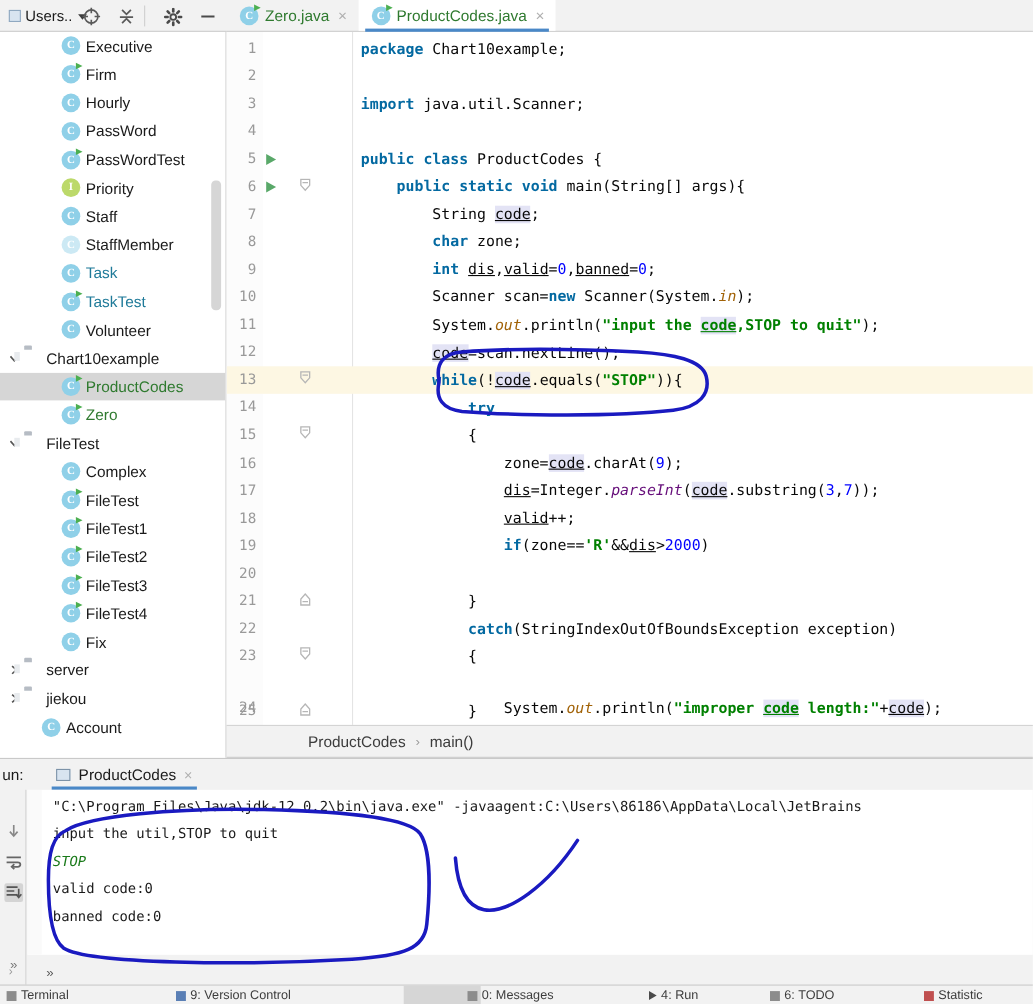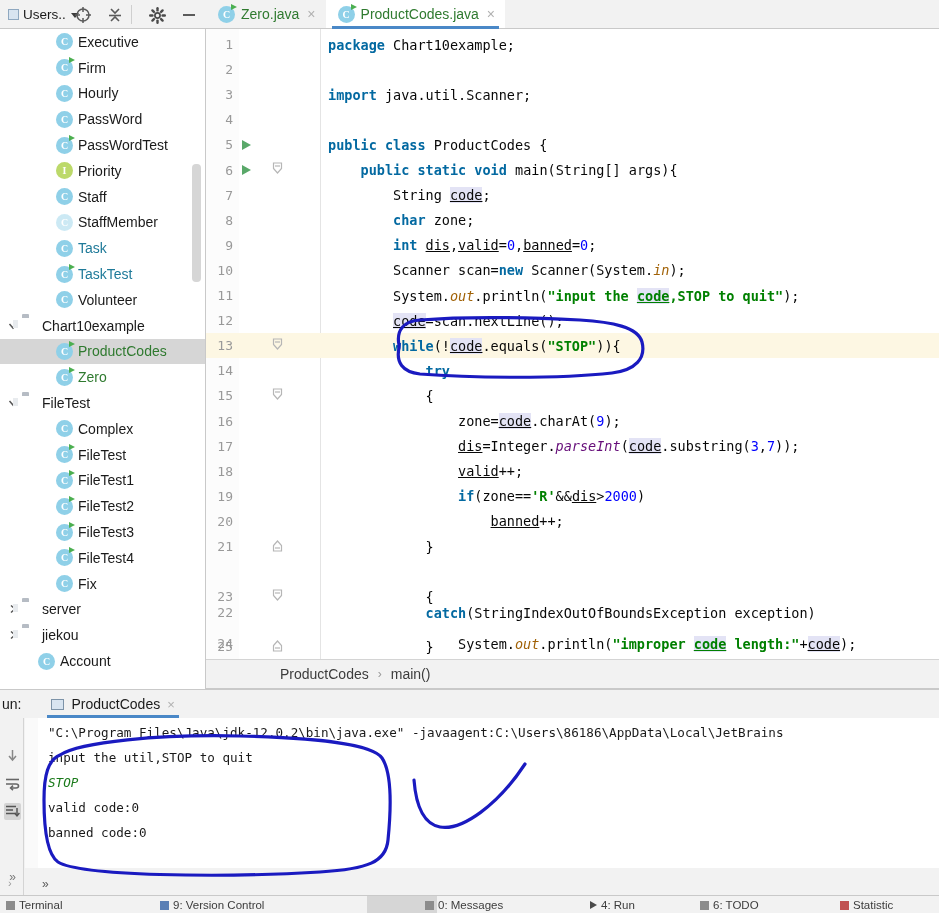--- a/index.html
+++ b/index.html
@@ -521,31 +521,30 @@
         <div class="line" style="top: 429.7px;">
           <span class="lno">18</span>
           <span class="code">                <span class="ul">valid</span>++;</span>
         </div>
         <div class="line" style="top: 454.8px;">
           <span class="lno">19</span>
           <span class="code">                <span class="kw">if</span>(zone==<span class="str">'R'</span>&amp;&amp;<span class="ul">dis</span>&gt;<span class="num">2000</span>)</span>
         </div>
         <div class="line" style="top: 479.9px;">
           <span class="lno">20</span>
-          <span class="code">                    <span class="ul">banned</span>++;</span>
         </div>
         <div class="line" style="top: 505px;">
           <span class="lno">21</span>
           <span class="foldico"><svg width="11" height="13" viewBox="0 0 11 13">
               <path d="M1.5 12 H9.5 V6.5 L5.5 2 L1.5 6.5 Z" fill="none" stroke="#b6b6b6" stroke-width="1.2"></path>
               <line x1="3" y1="9" x2="8" y2="9" stroke="#b6b6b6" stroke-width="1.2"></line>
             </svg></span>
           <span class="code">            }</span>
         </div>
-        <div class="line" style="top: 530.1px; margin-top: 41px;">
+        <div class="line" style="top: 530.1px;">
           <span class="lno">22</span>
           <span class="code">            <span class="kw">catch</span>(StringIndexOutOfBoundsException exception)</span>
         </div>
         <div class="line" style="top: 555.2px;">
           <span class="lno">23</span>
           <span class="foldico"><svg width="11" height="13" viewBox="0 0 11 13">
               <path d="M1.5 1 H9.5 V6.5 L5.5 11 L1.5 6.5 Z" fill="none" stroke="#b6b6b6" stroke-width="1.2"></path>
               <line x1="3" y1="4" x2="8" y2="4" stroke="#b6b6b6" stroke-width="1.2"></line>
             </svg></span>
           <span class="code">            {</span>

